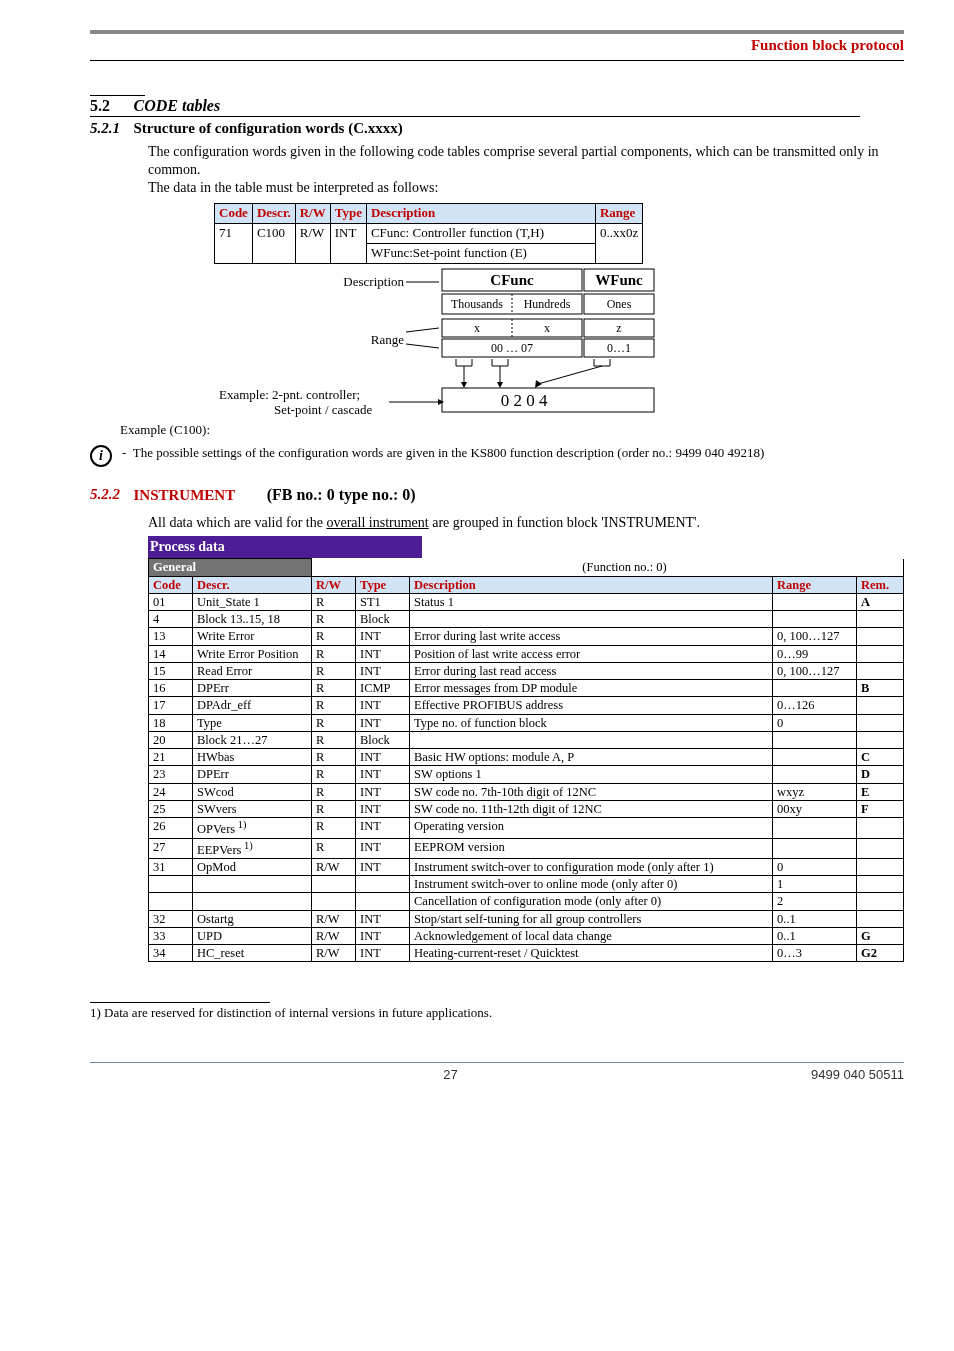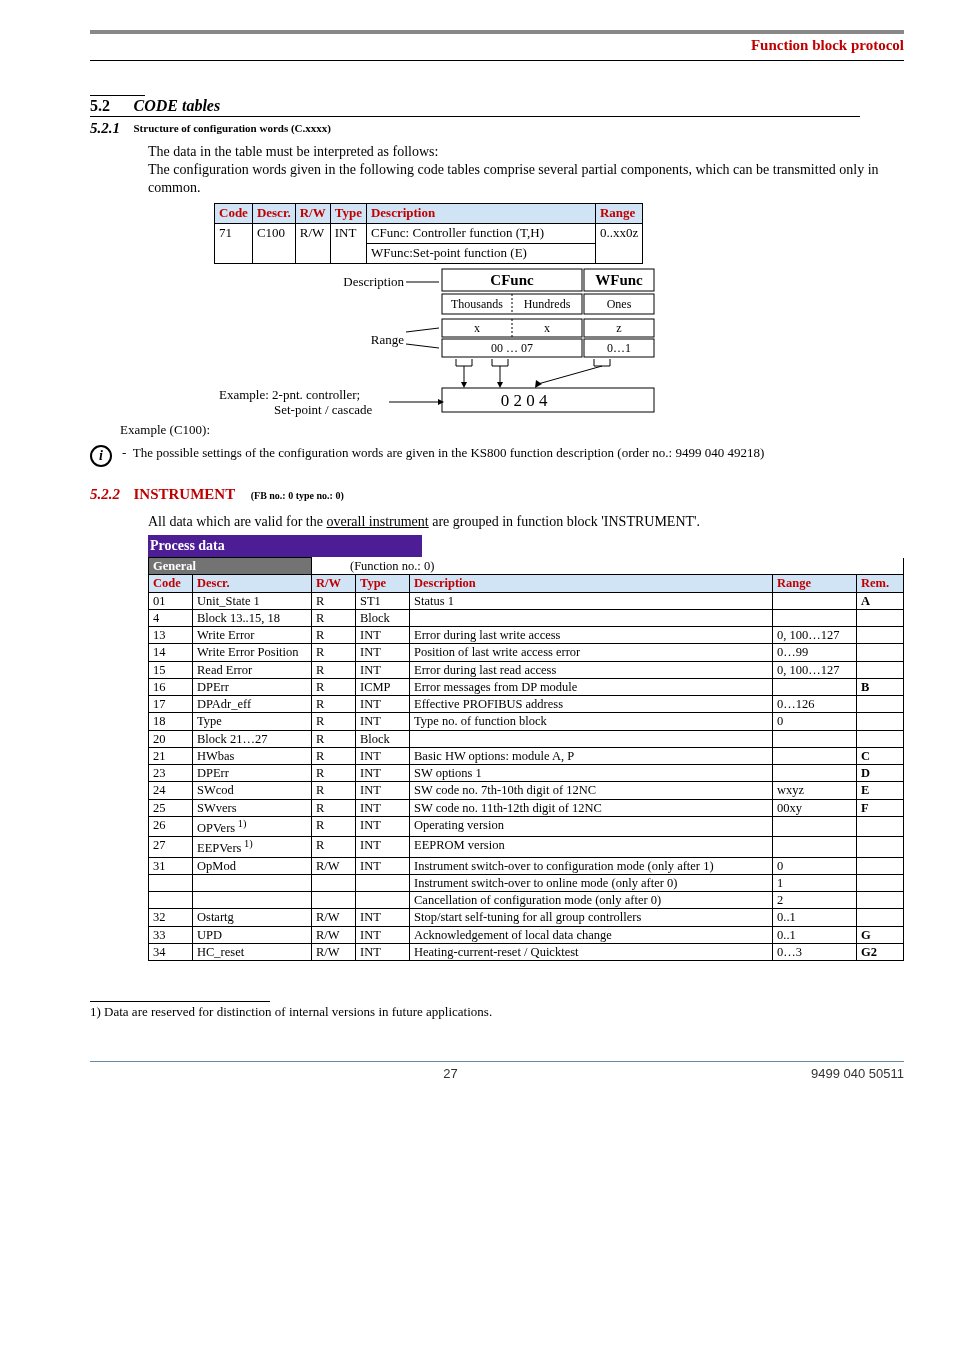--- a/index.html
+++ b/index.html
@@ -33,21 +33,21 @@
     font-weight: bold;
     vertical-align: top;
   }
   .section-title {
     font-weight: bold;
     font-style: italic;
     font-size: 16px;
   }
   .subsection-title {
     font-weight: bold;
-    font-size: 11px;
+    font-size: 15px;
   }
   .body-indent {
     margin-left: 58px;
   }
   .rule-short {
     border-top: 1px solid #000;
     width: 55px;
     margin: 4px 0 0 0;
   }
   .rule-full {
@@ -150,22 +150,22 @@
     <span class="section-title">CODE tables</span>
   </div>
   <div class="rule-full" style="width:770px;"></div>
 </div>
 
 <div style="margin-top:2px;">
   <span class="section-num" style="font-style:italic; font-size:15px;">5.2.1</span>
   <span class="subsection-title">Structure of configuration words (C.xxxx)</span>
 
   <div class="body-indent" style="margin-top:4px;">
+    <div>The configuration words given in the following code tables comprise several partial components, which can be transmitted only in common.</div>
     <div>The data in the table must be interpreted as follows:</div>
-    <div>The configuration words given in the following code tables comprise several partial components, which can be transmitted only in common.</div>
   </div>
 
   
   <div style="margin-top:6px; margin-left:0; display:flex; align-items:flex-end;">
     <div style="width:120px; text-align:right; padding-right:4px; font-size:13px;">Example (C100):</div>
     <div>
       <table class="ex-table">
         <tbody>
             <tr>
           <th class="col-header">Code</th>
@@ -251,36 +251,36 @@
     <span class="info-icon">i</span>
     <div style="margin-left:10px; font-size:13px;">
       <div>-&nbsp;&nbsp;<span>The possible settings of the configuration words are given in the KS800 function description (order no.: 9499 040 49218)</span></div>
     </div>
   </div>
 </div>
 
 <div style="margin-top:18px;">
   <span class="section-num" style="font-style:italic; font-size:15px; color:#c00000;">5.2.2</span>
   <span class="subsection-title red-bold" style="font-size:15px;">INSTRUMENT</span>
-  <span class="subsection-title" style="font-size:10px; margin-left:12px;">(FB no.: 0     type no.: 0)</span>
+  <span class="subsection-title" style="font-size:16px; margin-left:28px;">(FB no.: 0     type no.: 0)</span>
 
   <div class="body-indent" style="margin-top:8px;">
     <span>All data which are valid for the </span><u>overall instrument</u><span> are grouped in function block 'INSTRUMENT'.</span>
   </div>
 
   <div class="body-indent" style="margin-top:4px;">
     <span class="process-header">Process data</span>
   </div>
 
   <div class="body-indent">
     <table class="main-table">
       <tbody>
           <tr>
         <td colspan="2" class="general-header">General</td>
-        <td colspan="5" style="text-align:left; border-top:none;padding-left:38px;">(Function no.: 0)</td>
+        <td colspan="5" style="text-align:center; border-top:none;padding-left:38px;">(Function no.: 0)</td>
       </tr>
       <tr>
         <th style="width:35px">Code</th>
         <th style="width:110px">Descr.</th>
         <th style="width:35px">R/W</th>
         <th style="width:45px">Type</th>
         <th>Description</th>
         <th style="width:75px">Range</th>
         <th style="width:38px">Rem.</th>
       </tr>

